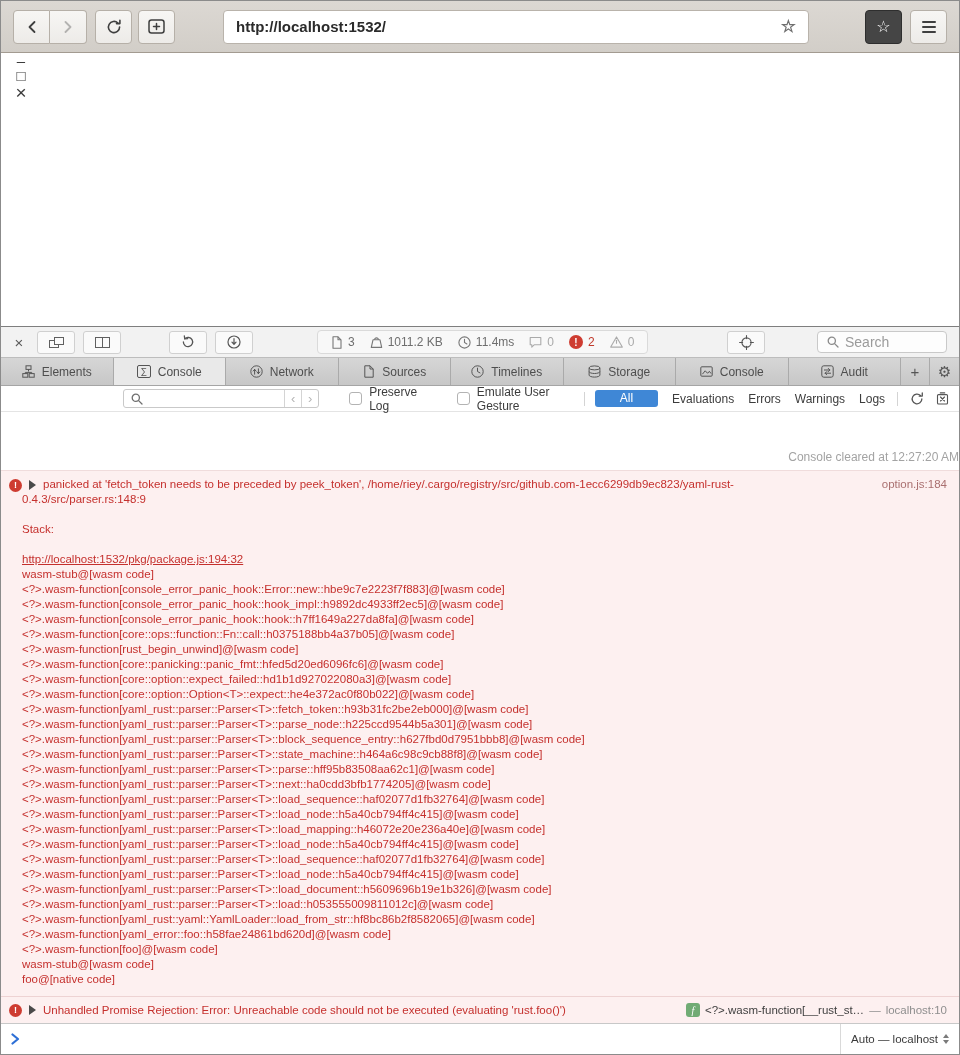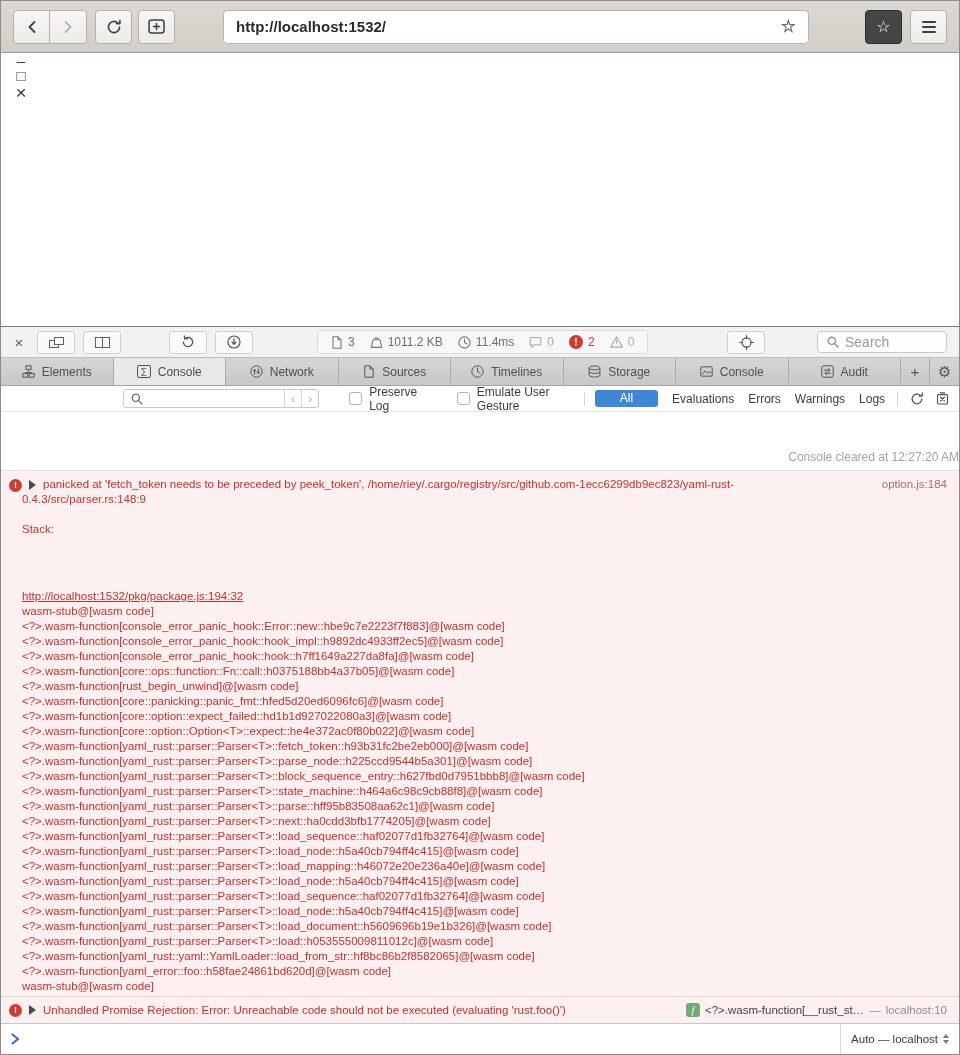--- a/index.html
+++ b/index.html
@@ -163,21 +163,21 @@
     width: 0; height: 0;
     border-top: 5px solid transparent; border-bottom: 5px solid transparent;
     border-left: 7px solid #4a4a4a;
   }
   .disclosure.inline { position: static; flex: none; }
   .panic-msg { margin-left: 21px; text-indent: 21px; padding-right: 112px; word-break: break-word; }
   .err-location { position: absolute; right: 12px; top: 6px; color: #aa7070; }
   .stack-section { margin-left: 21px; margin-top: 15px; }
   .blank-line { height: 15px; }
   .stack-frame { white-space: nowrap; }
-  .stack-frame.link { text-decoration: underline; margin-top: 37px; }
+  .stack-frame.link { text-decoration: underline; }
 
   .error-row2 {
     flex: none; height: 27px; background: #fdf0f0;
     border-top: 1px solid #eed3d3;
     display: flex; align-items: center; gap: 7px;
     padding: 0 12px 0 8px;
     font-size: 11.5px; color: #c5302d;
   }
   .error-row2 .msg2 { white-space: nowrap; overflow: hidden; text-overflow: ellipsis; }
   .row2-right { margin-left: auto; display: flex; align-items: center; gap: 5px; flex: none; }
@@ -550,20 +550,21 @@
           <div class="stack-frame">&lt;?&gt;.wasm-function[yaml_rust::parser::Parser&lt;T&gt;::load_node::h5a40cb794ff4c415]@[wasm code]</div>
 
           <div class="stack-frame">&lt;?&gt;.wasm-function[yaml_rust::parser::Parser&lt;T&gt;::load_document::h5609696b19e1b326]@[wasm code]</div>
 
           <div class="stack-frame">&lt;?&gt;.wasm-function[yaml_rust::parser::Parser&lt;T&gt;::load::h053555009811012c]@[wasm code]</div>
 
           <div class="stack-frame">&lt;?&gt;.wasm-function[yaml_rust::yaml::YamlLoader::load_from_str::hf8bc86b2f8582065]@[wasm code]</div>
 
           <div class="stack-frame">&lt;?&gt;.wasm-function[yaml_error::foo::h58fae24861bd620d]@[wasm code]</div>
 
+          <div class="stack-frame">&lt;?&gt;.wasm-function[foo]@[wasm code]</div>
 
           <div class="stack-frame">wasm-stub@[wasm code]</div>
 
           <div class="stack-frame">foo@[native code]</div>
 
         </div>
     </div>
   </div>
 
   <div class="error-row2">

